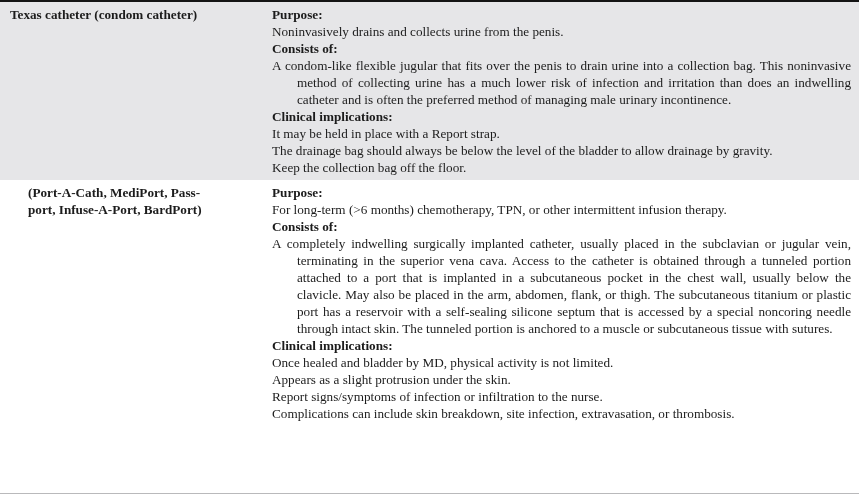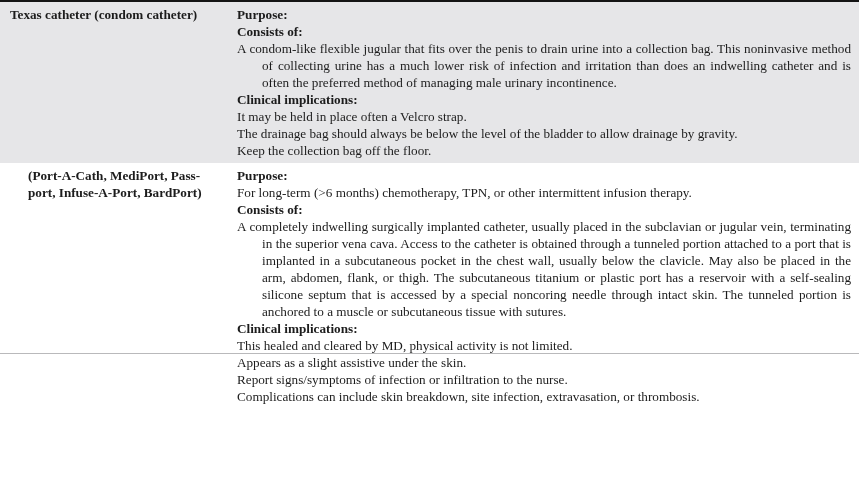--- a/index.html
+++ b/index.html
@@ -15,21 +15,21 @@
     width:859px; height:500px;
     background:var(--page-bg);
     color:var(--text);
     font-family:"Liberation Serif","DejaVu Serif",serif;
     font-size:13.2px;
     line-height:17px;
     overflow:hidden;
   }
   .table{
     width:859px;
-    height:354px;
+    height:494px;
     border-top:2px solid var(--top-border);
     border-bottom:1px solid var(--bottom-border);
   }
   .row{
     display:flex;
     padding:4px 8px 4px 10px;
   }
   .row.shaded{ background:var(--shaded-bg); }
   .term-cell{
     flex:0 0 227px;
@@ -38,58 +38,59 @@
   }
   .term-name{
     font-weight:bold;
     padding-left:18px;
     text-indent:-18px;
   }
   .term-aliases{
     font-weight:bold;
     padding-left:18px;
   }
-  .detail-cell{ flex:1 1 auto; min-width:0; }
+  .detail-cell{ flex:1 1 auto; min-width:0;margin-left:35px; }
   .section-heading{ font-weight:bold; }
   .detail-item{
     margin:0;
     text-align:justify;
     padding-left:25px;
     text-indent:-25px;
   }
 </style>
 </head>
 <body>
 
 <div class="table">
   <div class="row shaded">
     <div class="term-cell">
       <div class="term-name">Texas catheter (condom catheter)</div>
 
     </div>
     <div class="detail-cell">
         <div class="section-heading">Purpose:</div>
+        <p class="detail-item">Noninvasively drains and collects urine from the penis.</p>
         <div class="section-heading">Consists of:</div>
         <p class="detail-item">A condom-like flexible jugular that fits over the penis to drain urine into a collection bag. This noninvasive method of collecting urine has a much lower risk of infection and irritation than does an indwelling catheter and is often the preferred method of managing male urinary incontinence.</p>
         <div class="section-heading">Clinical implications:</div>
-        <p class="detail-item">It may be held in place often a Velcro strap.</p>
+        <p class="detail-item">It may be held in place with a Report strap.</p>
         <p class="detail-item">The drainage bag should always be below the level of the bladder to allow drainage by gravity.</p>
         <p class="detail-item">Keep the collection bag off the floor.</p>
       </div>
   </div>
 
   <div class="row">
     <div class="term-cell">
       <div class="term-aliases">(Port-A-Cath, MediPort, Pass-port, Infuse-A-Port, BardPort)</div>
     </div>
     <div class="detail-cell">
         <div class="section-heading">Purpose:</div>
         <p class="detail-item">For long-term (&gt;6 months) chemotherapy, TPN, or other intermittent infusion therapy.</p>
         <div class="section-heading">Consists of:</div>
         <p class="detail-item">A completely indwelling surgically implanted catheter, usually placed in the subclavian or jugular vein, terminating in the superior vena cava. Access to the catheter is obtained through a tunneled portion attached to a port that is implanted in a subcutaneous pocket in the chest wall, usually below the clavicle. May also be placed in the arm, abdomen, flank, or thigh. The subcutaneous titanium or plastic port has a reservoir with a self-sealing silicone septum that is accessed by a special noncoring needle through intact skin. The tunneled portion is anchored to a muscle or subcutaneous tissue with sutures.</p>
         <div class="section-heading">Clinical implications:</div>
-        <p class="detail-item">This healed and cleared by MD, physical activity is not limited.</p>
-        <p class="detail-item">Appears as a slight assistive under the skin.</p>
+        <p class="detail-item">Once healed and bladder by MD, physical activity is not limited.</p>
+        <p class="detail-item">Appears as a slight protrusion under the skin.</p>
         <p class="detail-item">Report signs/symptoms of infection or infiltration to the nurse.</p>
         <p class="detail-item">Complications can include skin breakdown, site infection, extravasation, or thrombosis.</p>
       </div>
   </div>
 </div>
 
 </body></html>

